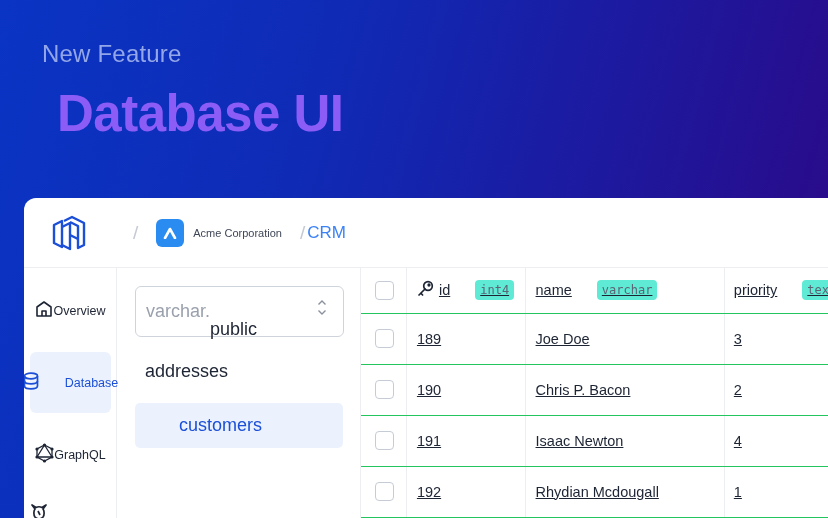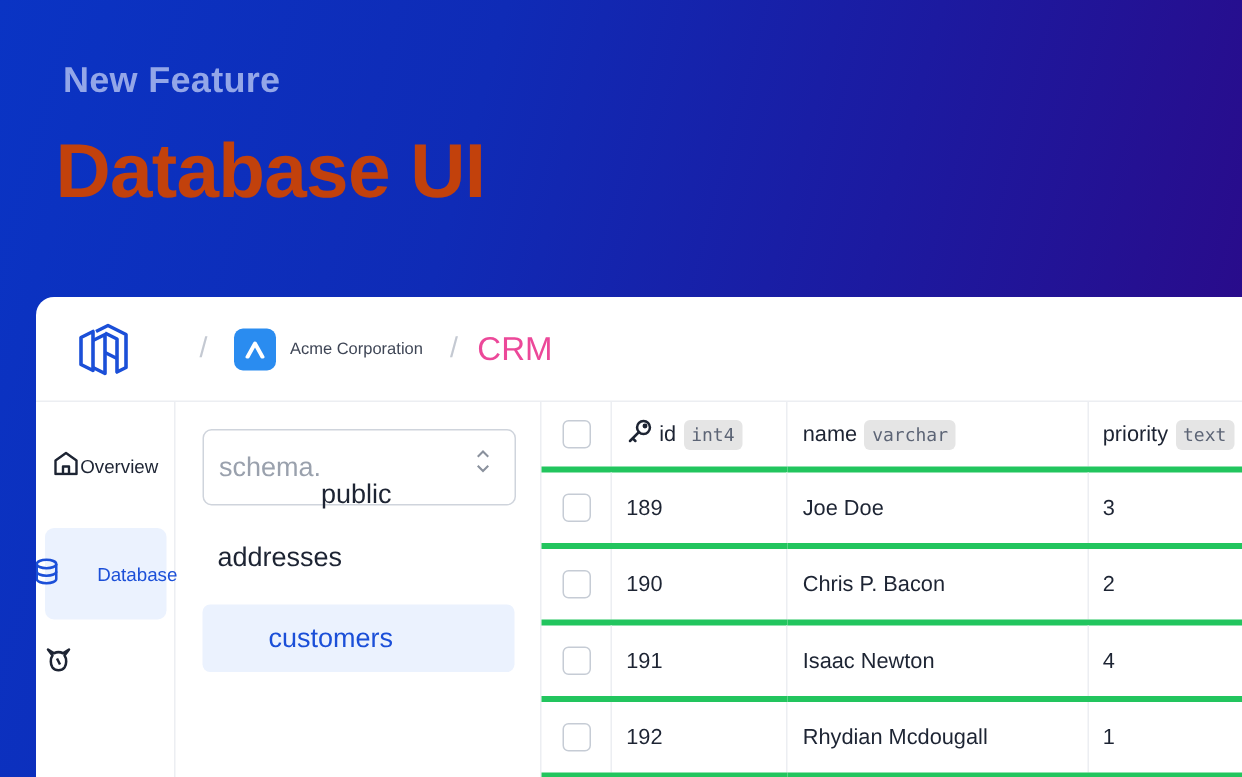--- a/index.html
+++ b/index.html
@@ -4,44 +4,44 @@
 <style>
   * { box-sizing: border-box; margin: 0; padding: 0; }
   html, body { width: 828px; height: 518px; overflow: hidden; }
   body {
     font-family: "Liberation Sans", sans-serif;
     background: linear-gradient(105deg, #0a34c4 0%, #0f2bb6 35%, #1c1aa0 65%, #2d0784 100%);
     position: relative;
   }
   .hero-eyebrow {
     position: absolute; left: 42px; top: 40px;
-    font-size: 24px; color: #93a6e8; letter-spacing: 0.2px; font-weight: bold;
+    font-size: 24px; color: #93a6e8; letter-spacing: 0.2px;
   }
   .hero-title {
-    position: absolute; left: 37px; top: 84px;
-    font-size: 51px; font-weight: bold; color: #c2410c; letter-spacing: -0.5px;
+    position: absolute; left: 57px; top: 84px;
+    font-size: 51px; font-weight: bold; color: #8b5cf6; letter-spacing: -0.5px;
   }
   .window {
     position: absolute; left: 24px; top: 198px; width: 820px; height: 340px;
     background: #ffffff; border-radius: 12px 0 0 0; overflow: hidden;
   }
   .topbar {
     height: 70px; display: flex; align-items: center;
     border-bottom: 1px solid #eceef2;
   }
   .logo { width: 46px; height: 42px; margin-left: 23px; display: flex; align-items: center; justify-content: center; }
   .crumb-sep { color: #c4c9d2; font-size: 19px; margin: 0 0 0 0; }
   .sep1 { margin-left: 40px; }
   .org-badge {
     width: 28px; height: 28px; border-radius: 6px; background: #2a8cf0;
     margin-left: 18px; display: flex; align-items: center; justify-content: center;
   }
   .org-name { margin-left: 9px; font-size: 11px; color: #3f4656; }
   .sep2 { margin-left: 18px; }
-  .app-name { margin-left: 13px; font-size: 22px; color: #ec4899; }
+  .app-name { margin-left: 2px; font-size: 17px; color: #3b82f6; }
 
   .body { position: absolute; top: 70px; left: 0; right: 0; bottom: 0; display: flex; }
   .nav { width: 93px; border-right: 1px solid #eceef2; padding-top: 12px; position: relative; }
   .nav-item {
     width: 81px; height: 61px; margin-left: 6px; margin-bottom: 11px; border-radius: 6px;
     display: flex; align-items: center; justify-content: center;
     color: #1d2433; font-size: 12.5px;
   }
   .nav-item .ico { height: 22px; display: flex; align-items: center; justify-content: center; margin-bottom: 4px; }
   .nav-item.active { background: #ebf2fe; color: #1b4fd8; gap: 26px; }
@@ -57,32 +57,32 @@
   .chev { position: absolute; right: 16px; top: 12px; display: flex; flex-direction: column; gap: 3px; }
   .table-item {
     width: 208px; height: 45px; margin-top: 9px; border-radius: 5px;
     padding-left: 10px; display: flex; align-items: center; font-size: 18px; color: #1d2433;
   }
   .table-item.first { margin-top: 12px; text-align: right; }
   .table-item.active { background: #ebf2fe; color: #1b4fd8; padding-left: 44px; }
 
   .grid { flex: 1; position: relative; }
   table { border-collapse: collapse; font-size: 14.5px; color: #1d2433; }
-  td, th { border-right: 1px solid #eceef2; border-bottom: 4px solid #22c55e; text-align: left; font-weight: normal; }
+  td, th { border-right: 1px solid #eceef2; border-bottom: 1px solid #22c55e; text-align: left; font-weight: normal; text-decoration: underline; }
   th { height: 45px; }
   td { height: 51px; }
   .c-check { width: 47px; padding-left: 14px; }
   .c-id { width: 120px; padding-left: 10px; }
   .c-name { width: 208px; padding-left: 10px; }
   .c-pri { width: 120px; padding-left: 9px; border-right: none; }
   .checkbox { width: 19px; height: 19px; border: 1.5px solid #c6ccd5; border-radius: 4px; background: #fff; display: inline-block; vertical-align: middle; }
   .th-inner { display: flex; align-items: center; gap: 5px; white-space: nowrap; }
   .type-chip {
     font-family: "DejaVu Sans Mono", monospace; font-size: 12px; color: #5c6475;
-    background: #e5e5e5; border-radius: 4px; padding: 3px 5px;
+    background: #5eead4; border-radius: 4px; padding: 3px 5px; margin-left: 20px;
   }
   .col-title { font-size: 14.5px; color: #1d2433; }
 </style>
 </head>
 <body>
 
 <div class="hero-eyebrow">New Feature</div>
 <div class="hero-title">Database UI</div>
 
 <div class="window">
@@ -120,33 +120,50 @@
       <div class="nav-item active">
         <span class="ico">
           <svg width="16" height="18" viewBox="0 0 16 18" fill="none" stroke="#1b4fd8" stroke-width="1.7">
               <ellipse cx="8" cy="4" rx="6.5" ry="2.8"></ellipse>
               <path d="M1.5 4 V14 C1.5 15.6 4.4 16.8 8 16.8 C11.6 16.8 14.5 15.6 14.5 14 V4"></path>
               <path d="M1.5 9 C1.5 10.6 4.4 11.8 8 11.8 C11.6 11.8 14.5 10.6 14.5 9"></path>
             </svg>
         </span>
         <span>Database</span>
       </div>
+      <div class="nav-item">
+        <span class="ico">
+          <svg width="19" height="20" viewBox="0 0 19 20" fill="none" stroke="#1d2433" stroke-width="1.3">
+              <path d="M9.5 2 L17 6 V14 L9.5 18 L2 14 V6 Z"></path>
+              <path d="M9.5 2 L17 14 H2 Z"></path>
+              <g fill="#1d2433" stroke="none">
+                <circle cx="9.5" cy="2" r="1.6"></circle>
+                <circle cx="17" cy="6" r="1.6"></circle>
+                <circle cx="17" cy="14" r="1.6"></circle>
+                <circle cx="9.5" cy="18" r="1.6"></circle>
+                <circle cx="2" cy="14" r="1.6"></circle>
+                <circle cx="2" cy="6" r="1.6"></circle>
+              </g>
+            </svg>
+        </span>
+        <span>GraphQL</span>
+      </div>
       <div class="nav-item partial">
         <span class="ico">
           <svg width="18" height="18" viewBox="0 0 18 18" fill="none" stroke="#1d2433" stroke-width="1.7" stroke-linejoin="round">
               <path d="M2 2 L5 6 C3.5 8 3.5 12 5 14 C7 16.5 11 16.5 13 14 C14.5 12 14.5 8 13 6 L16 2 L12 4.5 C10 3.5 8 3.5 6 4.5 Z"></path>
               <path d="M8 8 L10 12"></path>
             </svg>
         </span>
       </div>
     </div>
 
     <div class="tables">
       <div class="schema-select">
-        <span class="schema-prefix">schema.</span>
+        <span class="schema-prefix">varchar.</span>
           <span class="schema-value">public</span>
         <span class="chev">
           <svg width="10" height="7" viewBox="0 0 10 7">
               <path d="M1.5 5.5 L5 2 L8.5 5.5" fill="none" stroke="#8a919d" stroke-width="1.4"></path>
             </svg>
           <svg width="10" height="7" viewBox="0 0 10 7">
               <path d="M1.5 1.5 L5 5 L8.5 1.5" fill="none" stroke="#8a919d" stroke-width="1.4"></path>
             </svg>
         </span>
       </div>

